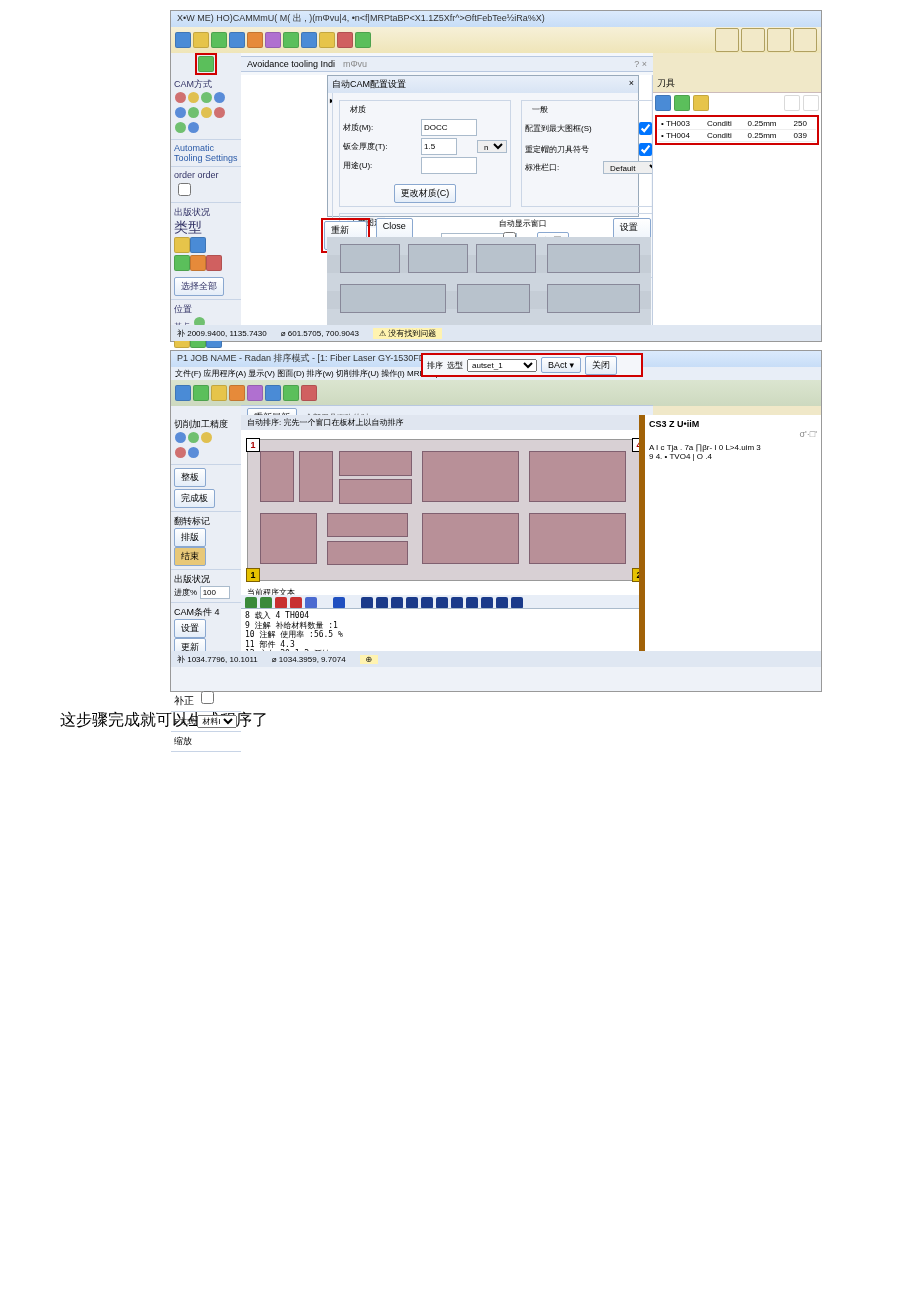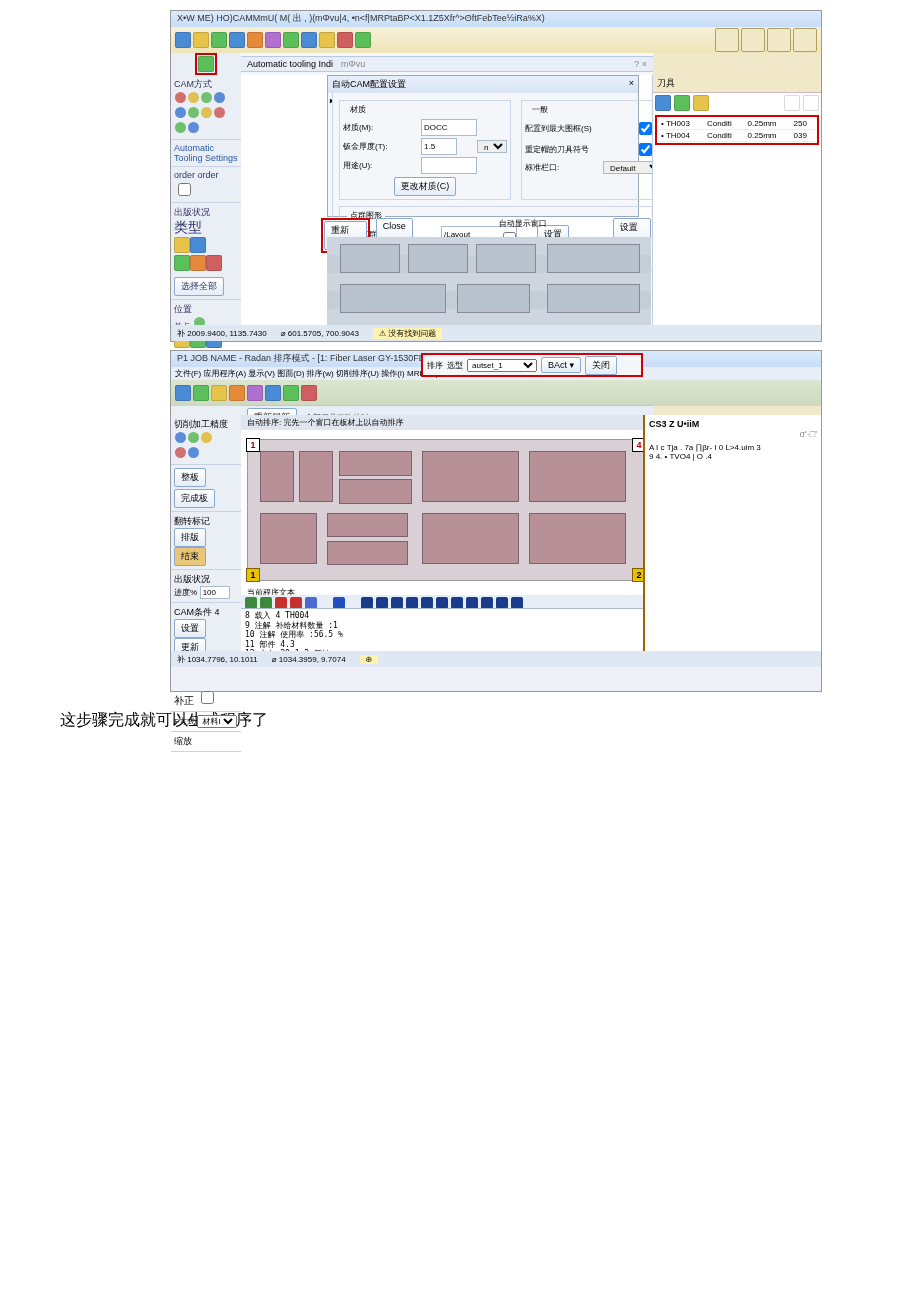--- a/index.html
+++ b/index.html
@@ -46,21 +46,21 @@
 
 .s2{height:340px;margin-left:140px;width:650px;margin-top:8px}
 .s2 .ribbon{background:linear-gradient(#dbe5d0,#cdd9bf)}
 .s2 .left{position:absolute;left:0;top:64px;bottom:40px;width:70px;background:#eaeef5;border-right:1px solid #c0cde0;font-size:9px}
 .s2 .main{position:absolute;left:70px;right:170px;top:64px;bottom:40px;background:#fff}
 .nest{position:absolute;left:6px;top:24px;right:6px;height:140px;background:#d8d0d4;border:1px solid #999}
 .np{position:absolute;background:#b89098;border:1px solid #806070}
 .tb2{position:absolute;left:0;right:0;bottom:40px;height:16px;background:#e8eef7;display:flex;align-items:center;gap:3px;padding:0 4px}
 .miniic{width:12px;height:12px;display:inline-block;border-radius:2px}
 .log{position:absolute;left:0;right:0;bottom:0;height:38px;background:#fff;border-top:1px solid #abc;font-size:8px;font-family:monospace;padding:2px 4px;line-height:1.2;overflow:hidden}
-.s2 .right{position:absolute;right:0;top:64px;bottom:40px;width:168px;background:#fff;border-left:2px solid #a16207;font-size:9px;padding:4px}
+.s2 .right{position:absolute;right:0;top:64px;bottom:40px;width:168px;background:#fff;border-left:6px solid #a16207;font-size:9px;padding:4px}
 .s2 .bottom{position:absolute;left:0;right:0;bottom:0;height:40px;background:#eef2f8}
 .float{position:absolute;top:2px;left:250px;width:210px;height:20px;border:2px solid #d00000;background:#f4f6fa;display:flex;align-items:center;gap:4px;padding:0 4px;font-size:8px}
 .corner{position:absolute;width:12px;height:12px;background:#e6c200;border:1px solid #806000;font-size:9px;text-align:center;line-height:12px;font-weight:bold}
 </style>
 </head>
 <body>
 
 <div class="page">
 
 <div class="shot s1">
@@ -83,21 +83,21 @@
   <span class="rbox"></span>
   <span class="rbox"></span>
  </div>
  <div class="row2">
   <div style="width:70px;background:#eaeef5;height:100%;display:flex;align-items:center;justify-content:center">
    <span class="redbox">
             <span class="ic g"></span>
           </span>
   </div>
   <div class="tabstrip">
-   <span>Automatic tooling Indi</span>
+   <span>Avoidance tooling Indi</span>
    <span style="color:#888">mΦvu</span>
    <span style="margin-left:auto;color:#888">?  ×</span>
   </div>
   <div style="width:168px;background:#f0e8c8;height:100%"></div>
  </div>
 
  <div class="left">
   <div class="lgrp">
    <div>CAM方式</div>
    <span class="dot dr"></span><span class="dot dy"></span><span class="dot dg"></span><span class="dot db"></span><br>
@@ -153,21 +153,21 @@
                   </div>
        <div class="fld">
                     <label>钣金厚度(T):</label>
                     <input style="width: 30px;" value="1.5">
                     <select style="width:30px"><option>mm</option></select>
                   </div>
        <div class="fld">
                     <label>用途(U):</label>
                     <input style="width: 50px;">
                   </div>
-       <div style="text-align:center;margin-top:3px"><span class="btn">更改材质(C)</span></div>
+       <div style="text-align:center;margin-top:10px"><span class="btn">更改材质(C)</span></div>
       </div>
       <div class="grp" style="flex:1">
        <div class="grptitle">一般</div>
        <div class="fld">
                     <label style="width:90px">配置到最大图框(S)</label>
                     <input type="checkbox" checked="" style="">
                   </div>
        <div class="fld">
                     <label style="width:90px">重定帽的刀具符号</label>
                     <input type="checkbox" checked="" style="">

